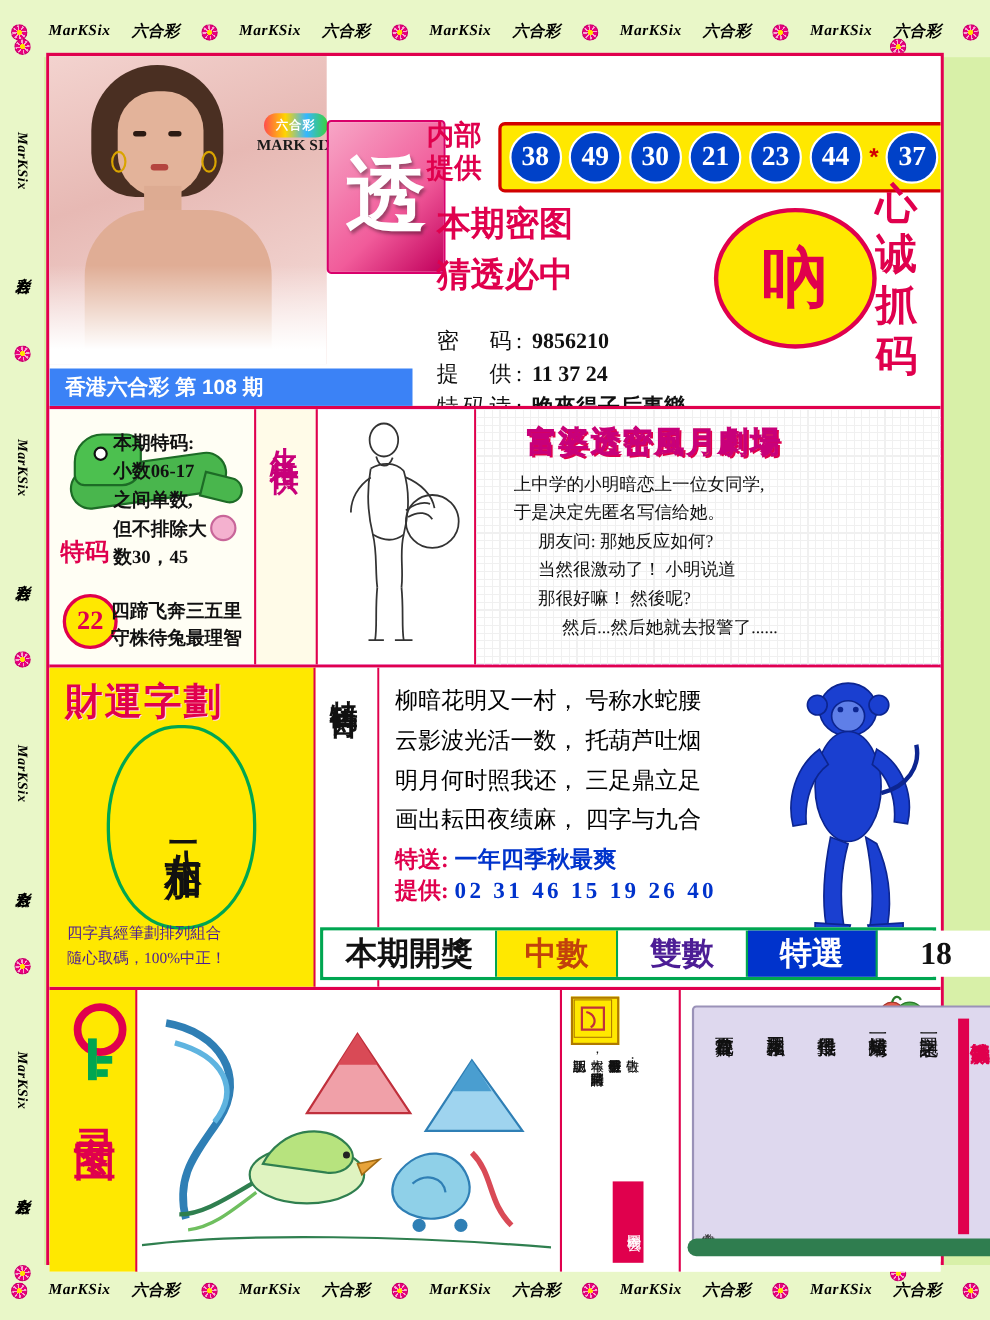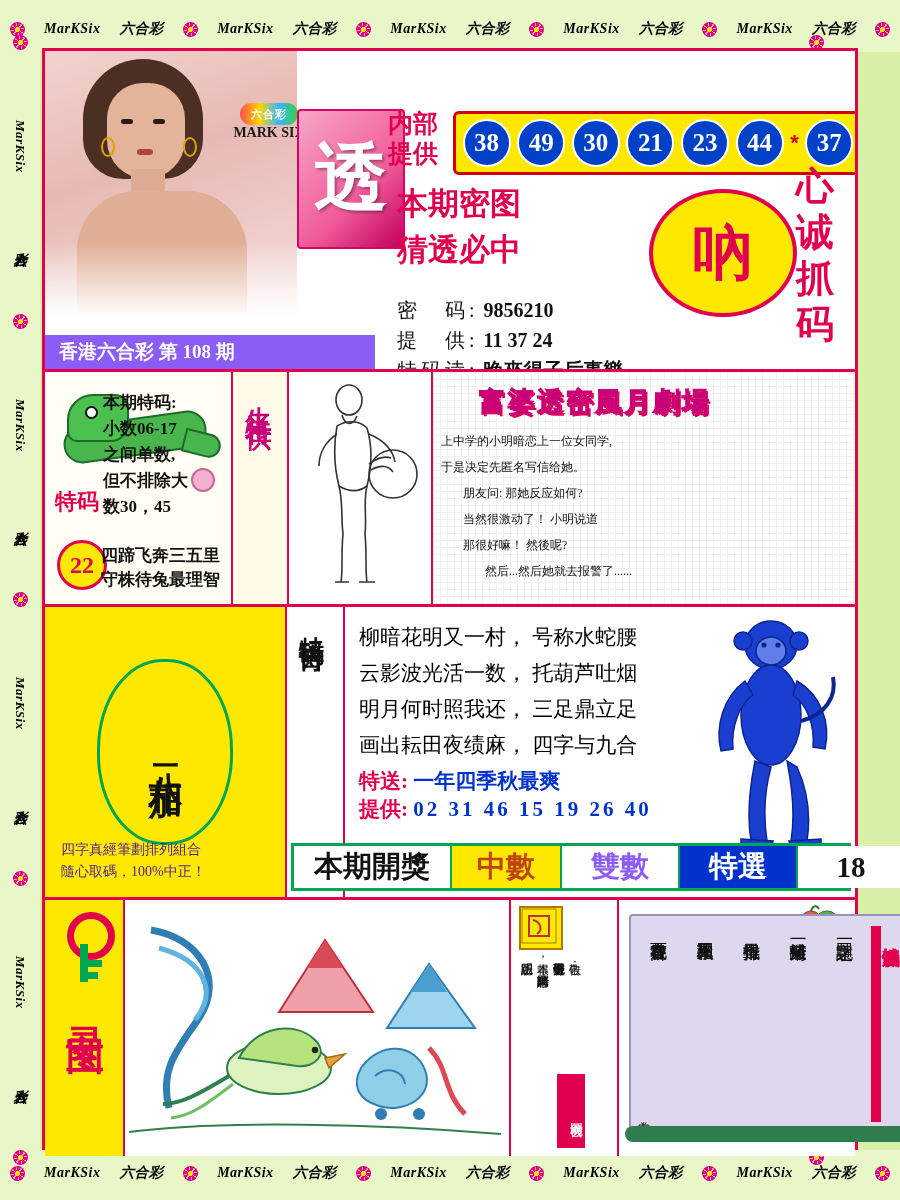--- a/index.html
+++ b/index.html
@@ -147,23 +147,23 @@
     font-size:38px;line-height:46px;text-align:center;
   }
   .details{
     position:absolute;left:352px;top:244px;
     font-family:"Liberation Serif",serif;font-size:20px;line-height:30px;color:#111;
   }
   .details .lbl{letter-spacing:4px;}
   .details b{font-weight:bold;}
   .hkbar{
     position:absolute;left:0;bottom:0;width:330px;height:34px;
-    background:#8b5cf6;color:#fff;
+    background:#3b82f6;color:#fff;
     display:flex;align-items:center;
-    font-family:Liberation Serif, serif;font-size:19px;font-weight:bold;padding-left:14px;
+    font-family:Liberation Sans, sans-serif;font-size:19px;font-weight:bold;padding-left:14px;
     box-sizing:border-box;
   }
 
   
   .blk2{position:relative;height:232px;border-bottom:3px solid #e0004d;display:flex;background:#d946ef;}
   .b2a{position:relative;width:186px;border-right:2px solid #e0004d;background:#fffef4;overflow:hidden;}
   .dragon{
     position:absolute;left:18px;top:16px;width:150px;height:110px;
   }
   .dragon .body{
@@ -216,22 +216,22 @@
      repeating-linear-gradient(90deg,#f0f0f0 0 1px,transparent 1px 7px),#fff;}
   .b2d .title{
     position:absolute;left:46px;top:12px;
     font-family:"Liberation Serif",serif;font-weight:bold;font-size:27px;
     color:#ffe800;
     -webkit-text-stroke:1px #c8007a;
     text-shadow:2px 2px 0 #e0004d;
     letter-spacing:2px;
   }
   .b2d .story{
-    position:absolute;left:8px;top:56px;width:345px;
-    font-family:"Liberation Serif",serif;font-size:12px;line-height:26px;color:#111;
+    position:absolute;left:34px;top:56px;width:345px;
+    font-family:"Liberation Serif",serif;font-size:16px;line-height:26px;color:#111;
   }
   .b2d .story div{white-space:nowrap;}
   .b2d .story .i1{padding-left:0;}
   .b2d .story .i2{padding-left:22px;}
   .b2d .story .i3{padding-left:44px;}
 
   
   .blk3{position:relative;height:290px;border-bottom:3px solid #e0004d;display:flex;background:#fff;}
   .b3a{position:relative;width:240px;border-right:2px solid #e0004d;background:#ffe800;}
   .b3a .head{
@@ -284,21 +284,21 @@
     display:flex;align-items:stretch;border:3px solid #00a651;background:#fff;
     box-sizing:border-box;
   }
   .kaibar .cell{
     display:flex;align-items:center;justify-content:center;
     font-family:"Liberation Serif",serif;font-weight:bold;font-size:29px;
     border-right:2px solid #00a651;padding:0 8px;
   }
   .kaibar .c1{color:#111;background:#fff;min-width:140px;}
   .kaibar .c2{color:#c2410c;background:#ffe800;min-width:92px;}
-  .kaibar .c3{color:#8b5cf6;background:#fff;min-width:100px;}
+  .kaibar .c3{color:#4c1d95;background:#fff;min-width:100px;}
   .kaibar .c4{color:#fff;background:#0033cc;min-width:100px;}
   .kaibar .c5{color:#111;background:#fff;min-width:90px;border-right:none;}
 
   
   .blk4{position:relative;height:256px;background:#fff;display:flex;}
   .b4a{position:relative;width:78px;background:#ffe800;border-right:2px solid #e0004d;}
   .b4a .key{position:absolute;left:16px;top:12px;width:48px;height:70px;}
   .b4a .key .ring{position:absolute;left:6px;top:0;width:34px;height:34px;border:7px solid #e0004d;border-radius:50%;}
   .b4a .key .stem{position:absolute;left:19px;top:32px;width:8px;height:38px;background:#00a651;}
   .b4a .key .t1{position:absolute;left:27px;top:48px;width:14px;height:7px;background:#00a651;}
@@ -561,20 +561,21 @@
           <div class="i2">当然很激动了！ 小明说道</div>
           <div class="i2">那很好嘛！ 然後呢?</div>
           <div class="i3">然后...然后她就去报警了......</div>
         </div>
       </div>
     </div>
 
     <div class="blk3">
 
       <div class="b3a">
+        <div class="head">財運字劃</div>
         <div class="oval">
           <span>二八相加</span>
         </div>
         <div class="note" style="white-space:pre-line">四字真經筆劃排列組合
 隨心取碼，100%中正！</div>
       </div>
 
       <div class="b3b">
         <div class="v">特码诗日：</div>
       </div>

